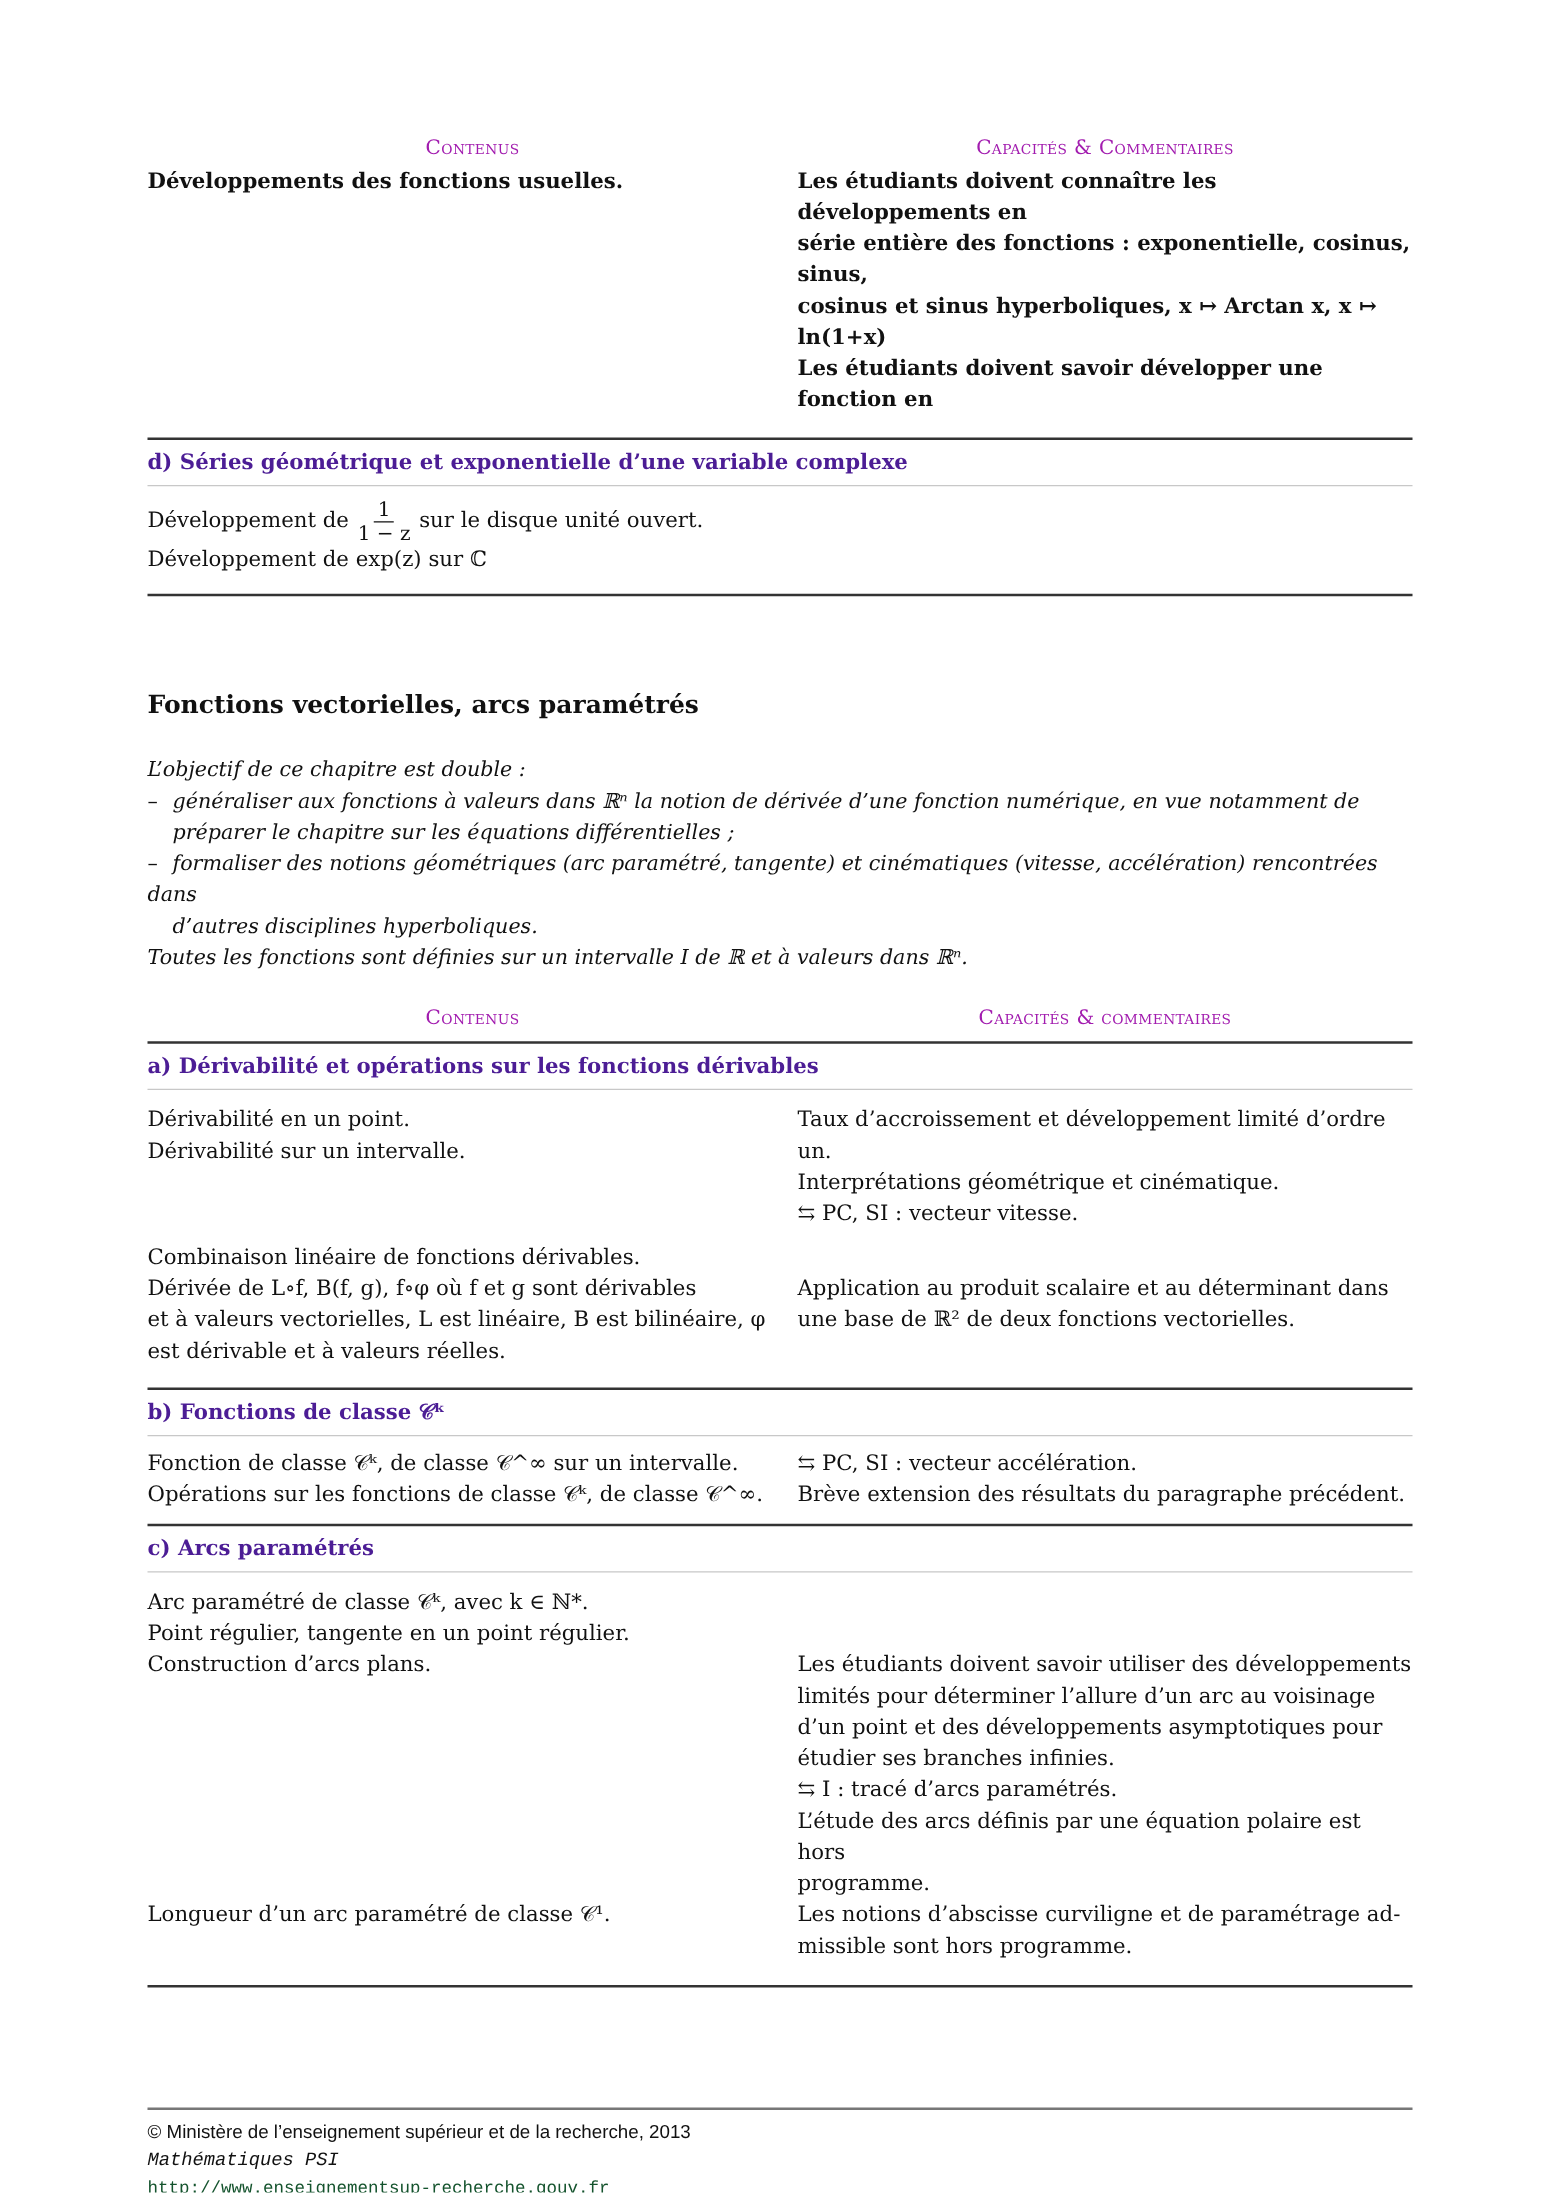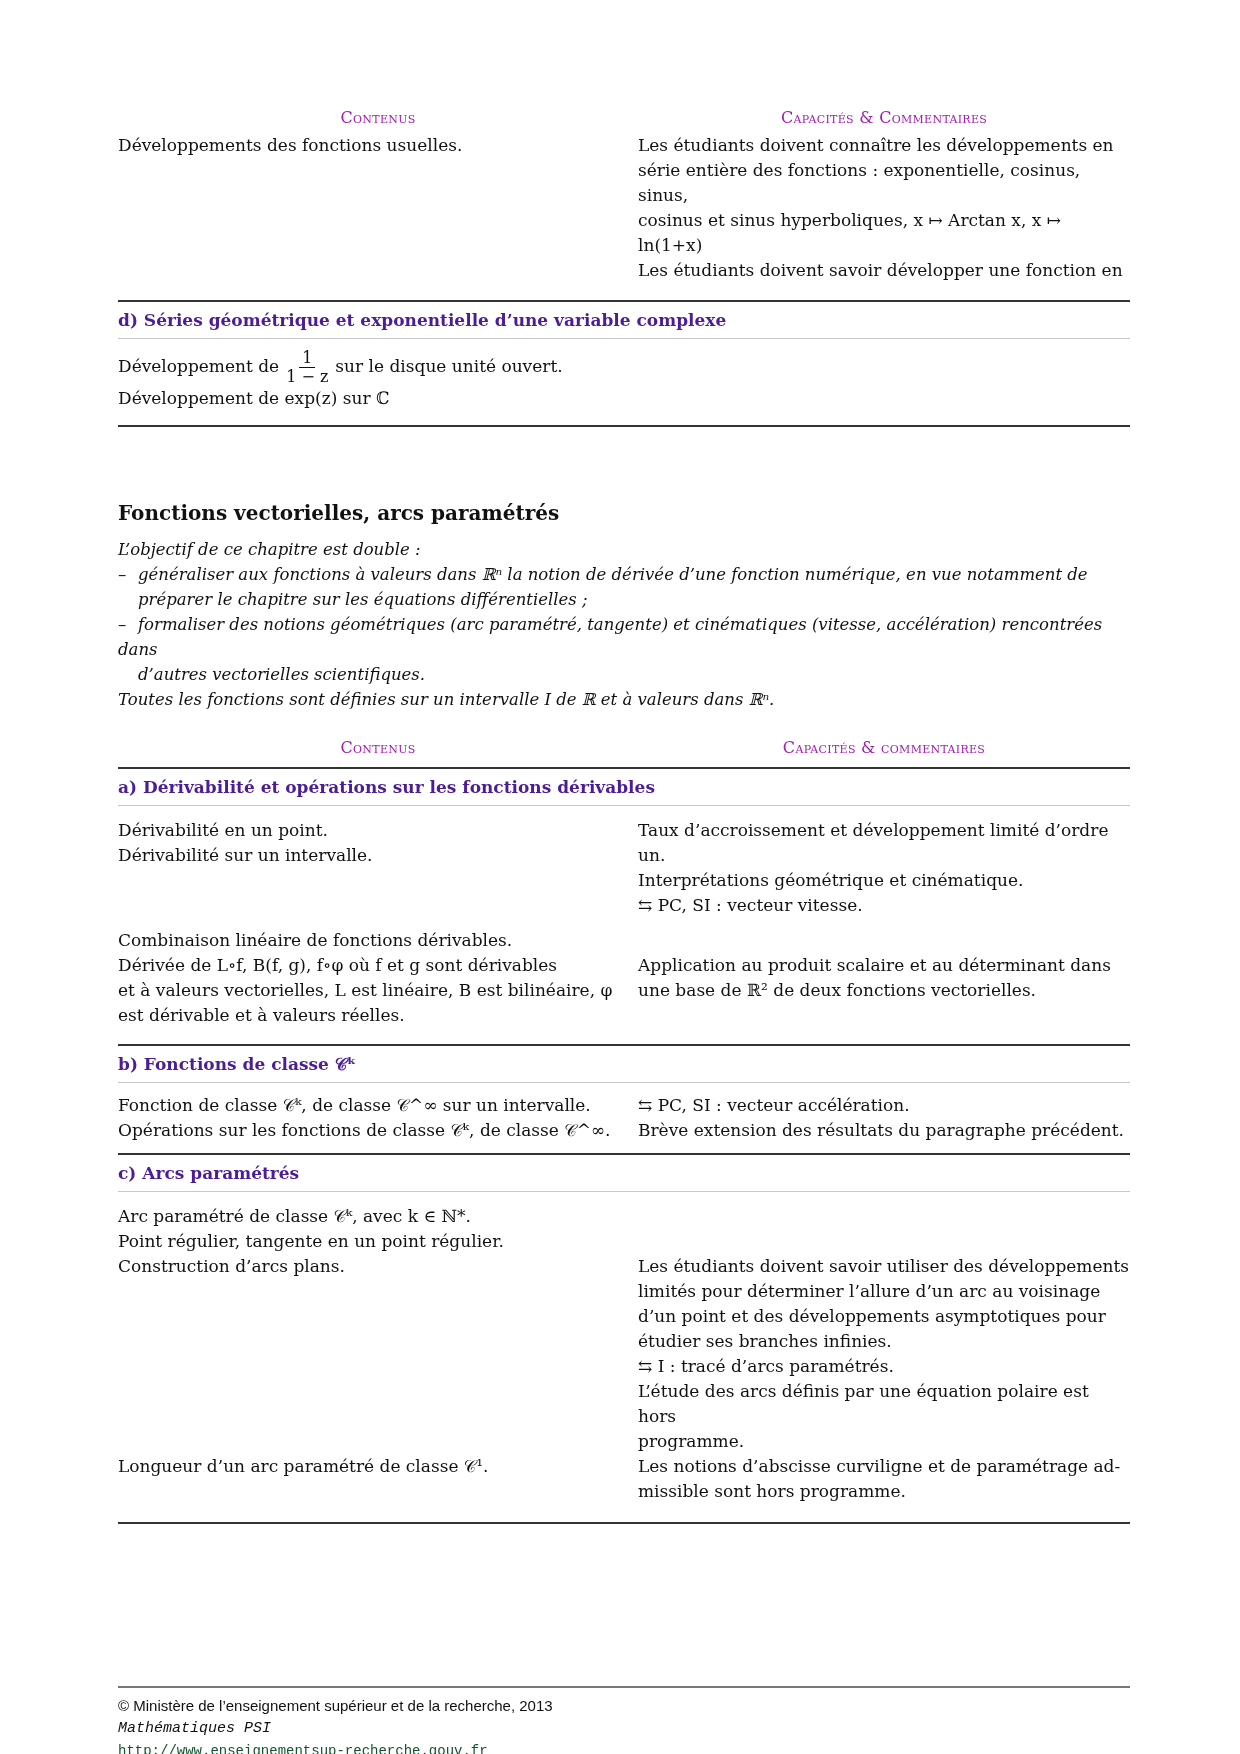--- a/index.html
+++ b/index.html
@@ -29,21 +29,21 @@
 </style>
 </head>
 <body>
 
 <div class="page">
 
   <div class="row" style="margin-top:108px;">
     <div class="col-left th">Contenus</div>
     <div class="col-right th">Capacités &amp; Commentaires</div>
   </div>
-  <div class="row txt" style="margin-top:6px;">
+  <div class="row txt" style="margin-top:6px;font-weight:bold;">
     <div class="col-left">Développements des fonctions usuelles.</div>
     <div class="col-right">
       <div>Les étudiants doivent connaître les développements en</div>
       <div>série entière des fonctions : exponentielle, cosinus, sinus,</div>
       <div>cosinus et sinus hyperboliques, x ↦ Arctan x, x ↦ ln(1+x)</div>
       <div>Les étudiants doivent savoir développer une fonction en</div>
     </div>
   </div>
 
   <div class="rule-dark" style="margin-top:17px;"></div>
@@ -55,26 +55,26 @@
       <span>Développement de</span><span class="frac">
           <span class="num">1</span>
           <span class="den">1 − z</span>
         </span><span>sur le disque unité ouvert.</span>
     </div>
     <div>Développement de exp(z) sur ℂ</div>
   </div>
   <div class="rule-dark" style="margin-top:14px;"></div>
 
   <div class="section-title" style="margin-top:74px;">Fonctions vectorielles, arcs paramétrés</div>
-  <div class="intro" style="margin-top:12px;">
+  <div class="intro" style="margin-top:28px;">
     <div>L’objectif de ce chapitre est double :</div>
     <div><span class="dash">–</span><span>généraliser aux fonctions à valeurs dans ℝⁿ la notion de dérivée d’une fonction numérique, en vue notamment de</span></div>
     <div class="indent">préparer le chapitre sur les équations différentielles ;</div>
     <div><span class="dash">–</span><span>formaliser des notions géométriques (arc paramétré, tangente) et cinématiques (vitesse, accélération) rencontrées dans</span></div>
-    <div class="indent">d’autres vectorielles scientifiques.</div>
+    <div class="indent">d’autres disciplines hyperboliques.</div>
     <div>Toutes les fonctions sont définies sur un intervalle I de ℝ et à valeurs dans ℝⁿ.</div>
   </div>
 
   <div class="row" style="margin-top:26px;">
     <div class="col-left th">Contenus</div>
     <div class="col-right th">Capacités &amp; commentaires</div>
   </div>
   <div class="rule-dark" style="margin-top:10px;"></div>
   <div class="sec-head">a) Dérivabilité et opérations sur les fonctions dérivables</div>
   <div class="rule-light"></div>

